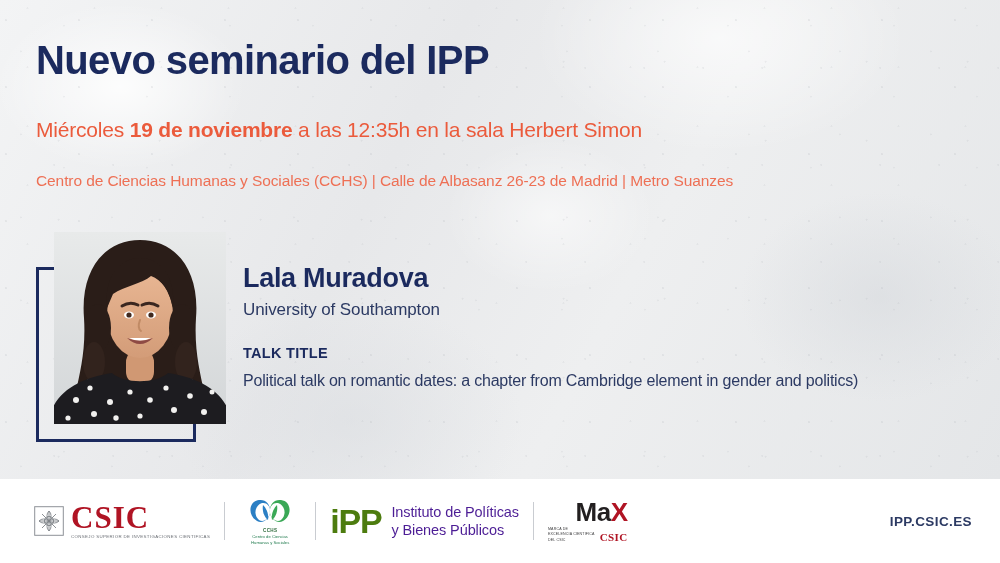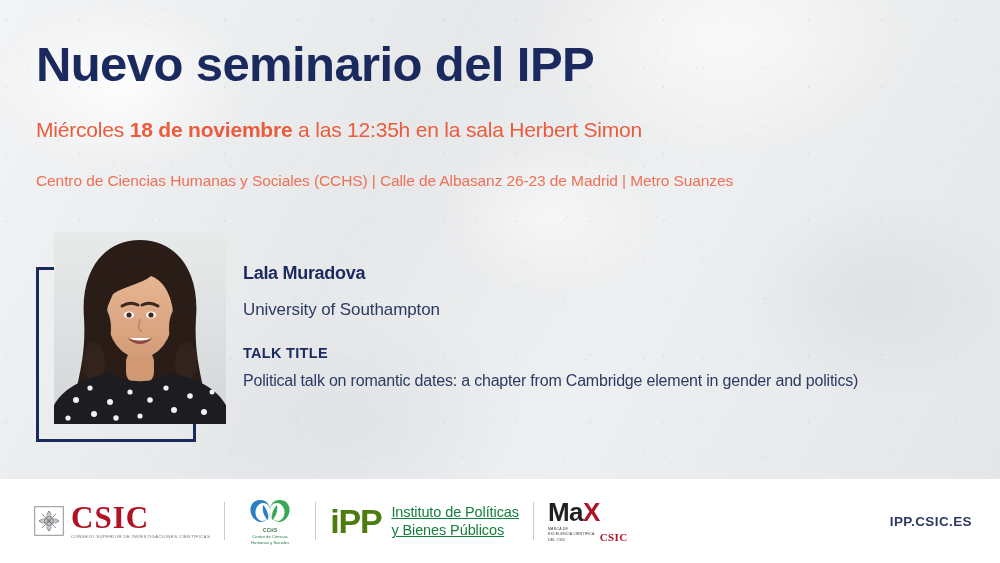--- a/index.html
+++ b/index.html
@@ -46,21 +46,21 @@
       radial-gradient(circle at 77% 36%, rgba(160,165,172,0.24) 0.8px, transparent 1.2px),
       radial-gradient(circle at 92% 70%, rgba(160,165,172,0.26) 0.8px, transparent 1.2px);
     background-size: 73px 67px, 91px 83px, 67px 59px, 101px 79px, 83px 71px, 59px 97px;
     pointer-events: none;
   }
 
   
   .main-title {
     position: absolute;
     left: 36px; top: 40px;
-    font-size: 49px;
+    font-size: 40px;
     font-weight: bold;
     color: #1b2a5e;
     letter-spacing: -0.6px;
     line-height: 1;
   }
 
   .date-line {
     position: absolute;
     left: 36px; top: 118px;
     font-size: 21px;
@@ -98,21 +98,21 @@
     width: 172px; height: 192px;
     overflow: hidden;
     background: #d9dbdd;
   }
   .photo svg { display: block; width: 100%; height: 100%; }
 
   
   .speaker-name {
     position: absolute;
     left: 243px; top: 263px;
-    font-size: 18px;
+    font-size: 27px;
     font-weight: bold;
     color: #1b2a5e;
     letter-spacing: -0.3px;
   }
   .speaker-affil {
     position: absolute;
     left: 243px; top: 300px;
     font-size: 17px;
     color: #2c3a63;
     letter-spacing: -0.1px;
@@ -203,28 +203,27 @@
   .ipp-logo { display: flex; align-items: center; gap: 10px; }
   .ipp-word {
     font-size: 34px;
     font-weight: bold;
     color: #4d7c0f;
     letter-spacing: -1.2px;
     line-height: 1;
   }
   .ipp-sub {
     font-size: 14.5px;
-    color: #15803d;
+    color: #4c1d95;
     line-height: 1.25;
     letter-spacing: -0.1px;
-    text-decoration: underline;
-  }
-
-  
-  .max-logo { display: flex; flex-direction: column; align-items: flex-start; }
+  }
+
+  
+  .max-logo { display: flex; flex-direction: column; align-items: flex-end; }
   .max-word {
     font-size: 26px;
     font-weight: bold;
     color: #221f20;
     line-height: 1;
     letter-spacing: -0.5px;
   }
   .max-word .x { color: #b01424; }
   .max-bottom {
     display: flex;
@@ -261,21 +260,21 @@
 <body>
 
 <div id="poster">
 
   <div class="texture"></div>
   <div class="speckle"></div>
 
   <div class="main-title">Nuevo seminario del IPP</div>
 
   <div class="date-line">
-    <span>Miércoles </span><span class="strong">18 de noviembre</span><span> a las 12:35h en la sala Herbert Simon</span>
+    <span>Miércoles </span><span class="strong">19 de noviembre</span><span> a las 12:35h en la sala Herbert Simon</span>
   </div>
 
   <div class="venue-line">Centro de Ciencias Humanas y Sociales (CCHS) | Calle de Albasanz 26-23 de Madrid | Metro Suanzes</div>
 
   <div class="photo-block">
     <div class="frame-outline"></div>
     <div class="photo">
       <svg viewBox="0 0 172 192" preserveAspectRatio="xMidYMid slice">
         <defs>
           <linearGradient id="bgg" x1="0" y1="0" x2="0" y2="1">

